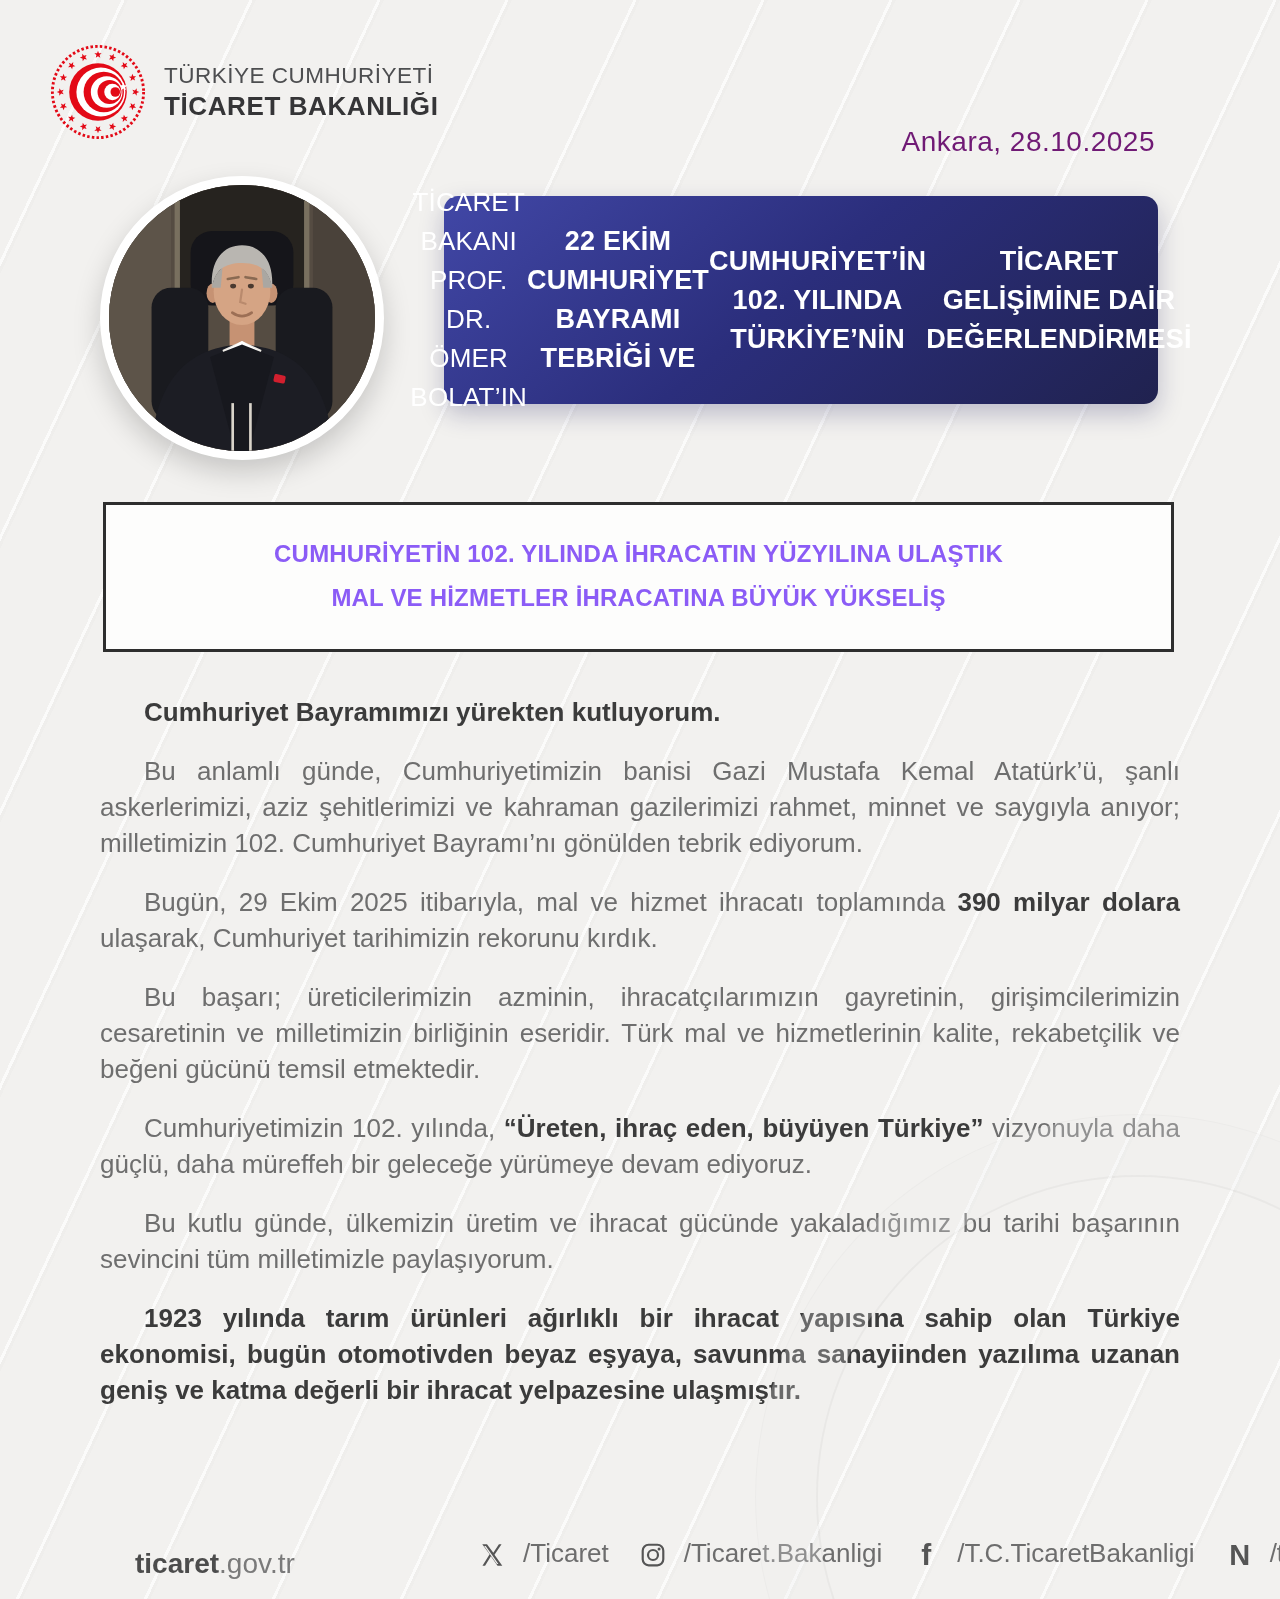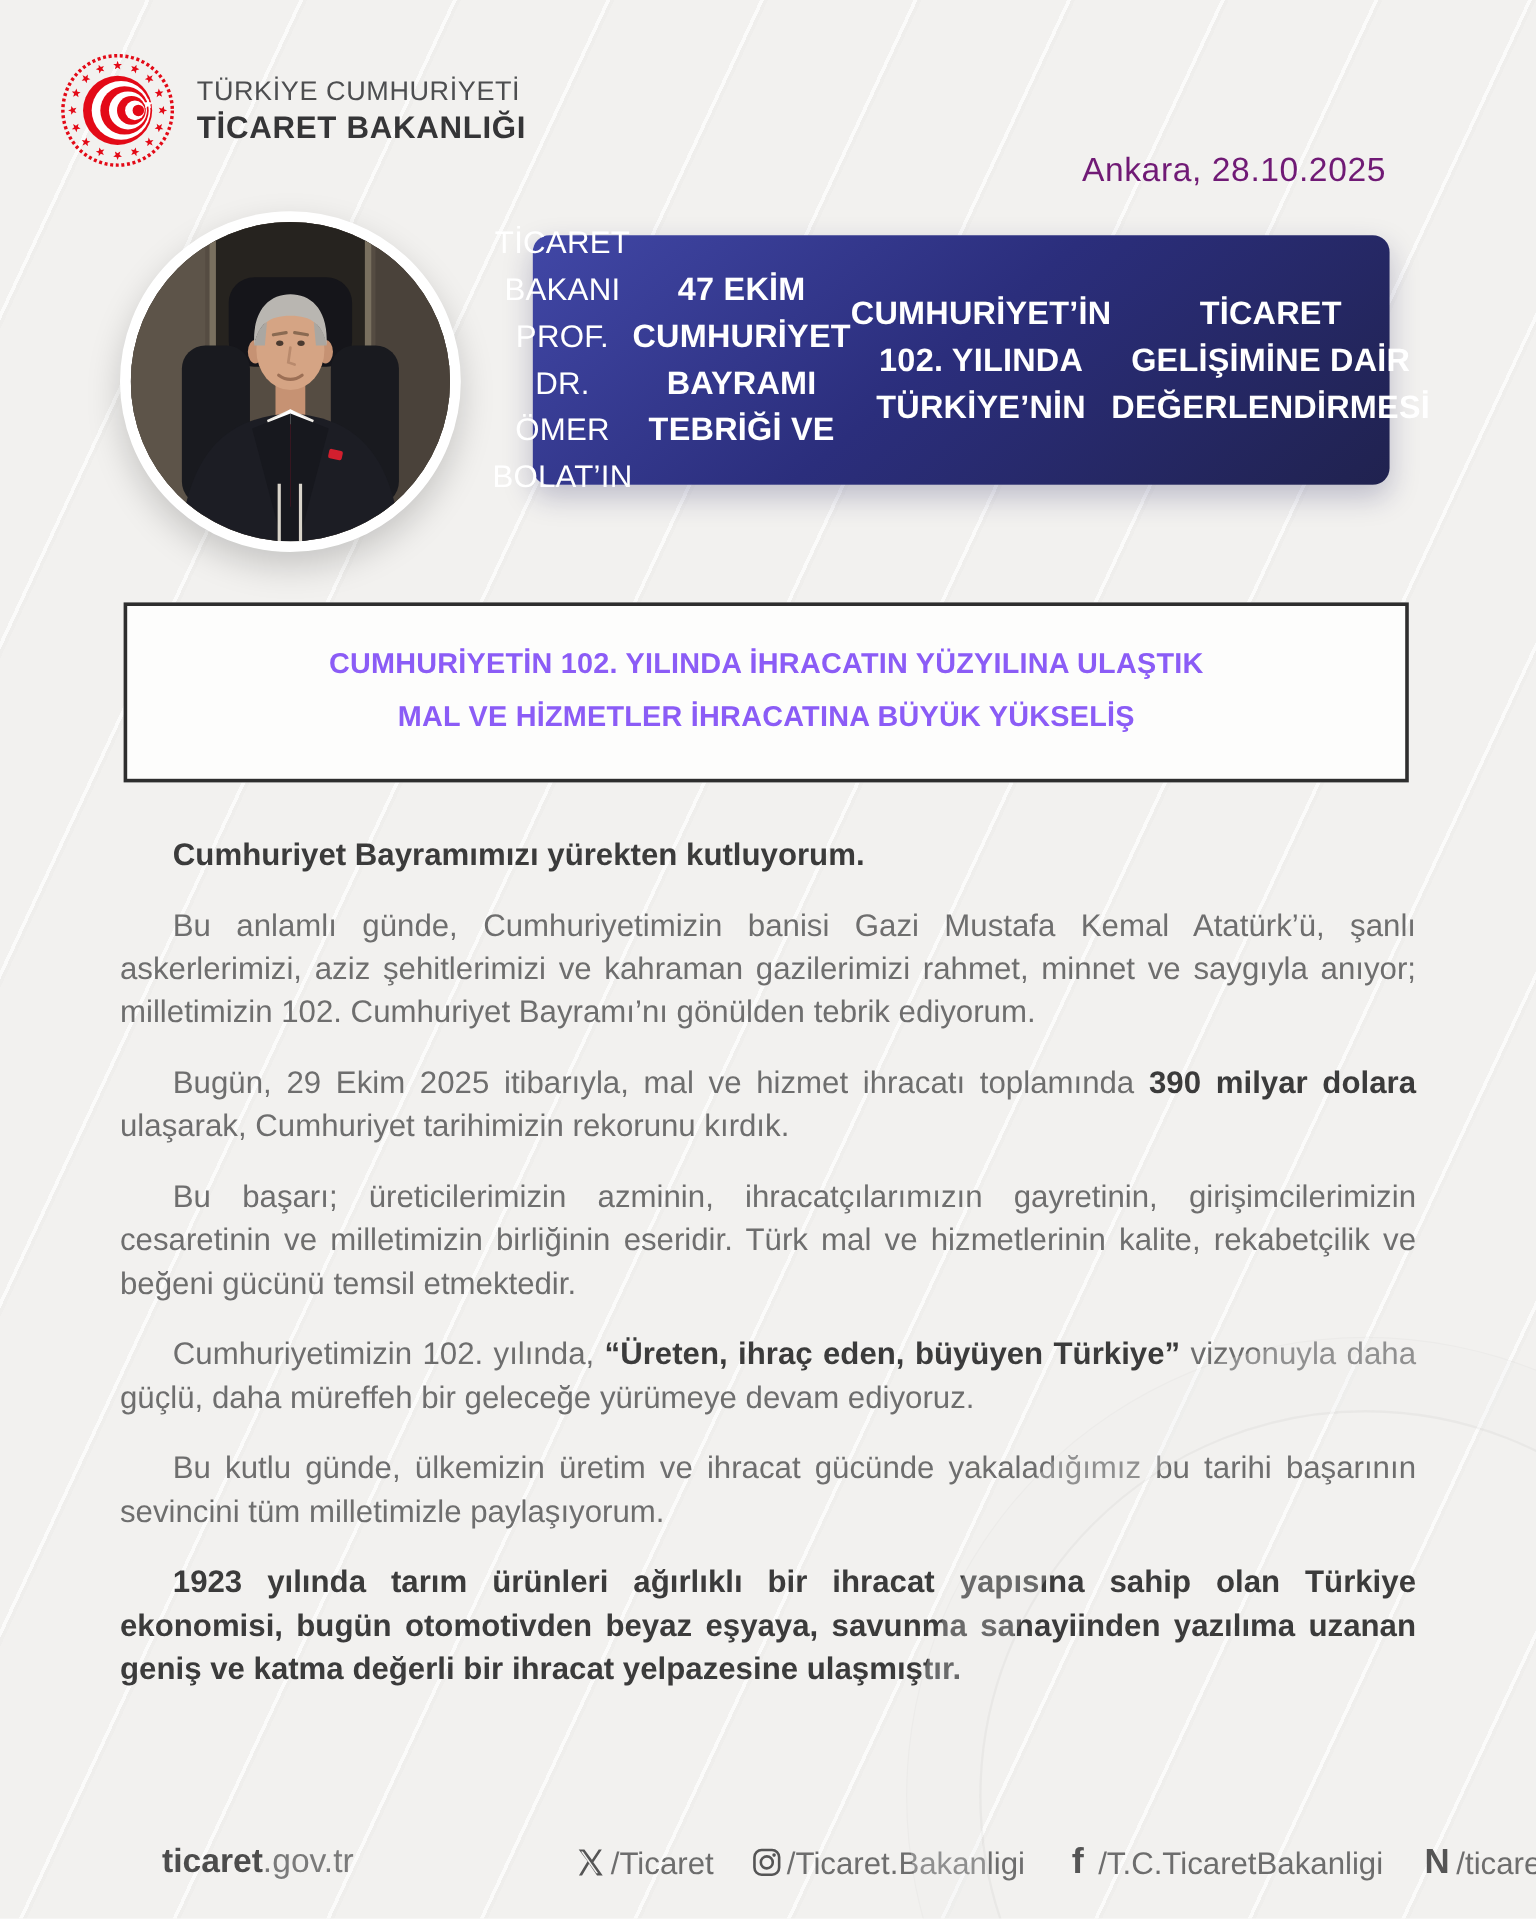--- a/index.html
+++ b/index.html
@@ -66,24 +66,24 @@
   .body-text{
     position:absolute;left:100px;top:694px;width:1080px;
     font-size:26px;line-height:36px;color:#6e6e6e;
     text-align:justify;
   }
   .body-text p{margin:0 0 23px 0;text-indent:44px;}
   .body-text .b{font-weight:700;color:#3b3b3b;}
 
   
   .footer{position:absolute;left:0;top:1532px;width:1280px;height:44px;color:#6d6d6d;}
-  .site{position:absolute;left:135px;top:3px;font-size:28px;color:#7a7a7a;}
+  .site{position:absolute;left:135px;top:16px;font-size:28px;color:#7a7a7a;}
   .site .b{font-weight:700;color:#4c4c4c;}
   .socials{position:absolute;left:478px;top:6px;display:flex;gap:30px;align-items:center;}
-  .social{display:flex;align-items:flex-start;gap:3px;font-size:26px;color:#6d6d6d;}
+  .social{display:flex;align-items:flex-end;gap:17px;font-size:26px;color:#6d6d6d;}
   .social .icon{display:inline-flex;width:28px;height:28px;align-items:center;justify-content:center;}
   .social .icon svg{width:26px;height:26px;}
   .fb-glyph{font-size:30px;font-weight:700;color:#555;line-height:1;}
   .n-glyph{font-size:29px;font-weight:800;color:#555;line-height:1;letter-spacing:-2px;}
 </style>
 </head>
 <body>
 
 <div class="page">
 
@@ -170,21 +170,21 @@
       <path d="M150,118 L148,132 L154,134" stroke="#b98a6d" stroke-width="2.5" fill="none" stroke-linecap="round"></path>
       <path d="M139,144 C146,149 154,149 161,144" stroke="#9c6f55" stroke-width="3" fill="none" stroke-linecap="round"></path>
 
       <rect x="138" y="246" width="3" height="56" fill="#d9d4ca"></rect>
       <rect x="158" y="246" width="3" height="56" fill="#d9d4ca"></rect>
     </svg>
   </div>
 
   <div class="banner">
     <div class="bl reg">TİCARET BAKANI PROF. DR. ÖMER BOLAT’IN</div>
-    <div class="bl bold">47 EKİM CUMHURİYET BAYRAMI TEBRİĞİ VE</div>
+    <div class="bl bold">22 EKİM CUMHURİYET BAYRAMI TEBRİĞİ VE</div>
     <div class="bl bold">CUMHURİYET’İN 102. YILINDA TÜRKİYE’NİN</div>
     <div class="bl bold">TİCARET GELİŞİMİNE DAİR DEĞERLENDİRMESİ</div>
   </div>
 
   <div class="headline-box">
     <div class="headline-title">CUMHURİYETİN 102. YILINDA İHRACATIN YÜZYILINA ULAŞTIK</div>
     <div class="headline-sub">
       <div>MAL VE HİZMETLER İHRACATINA BÜYÜK YÜKSELİŞ</div>
     </div>
   </div>

